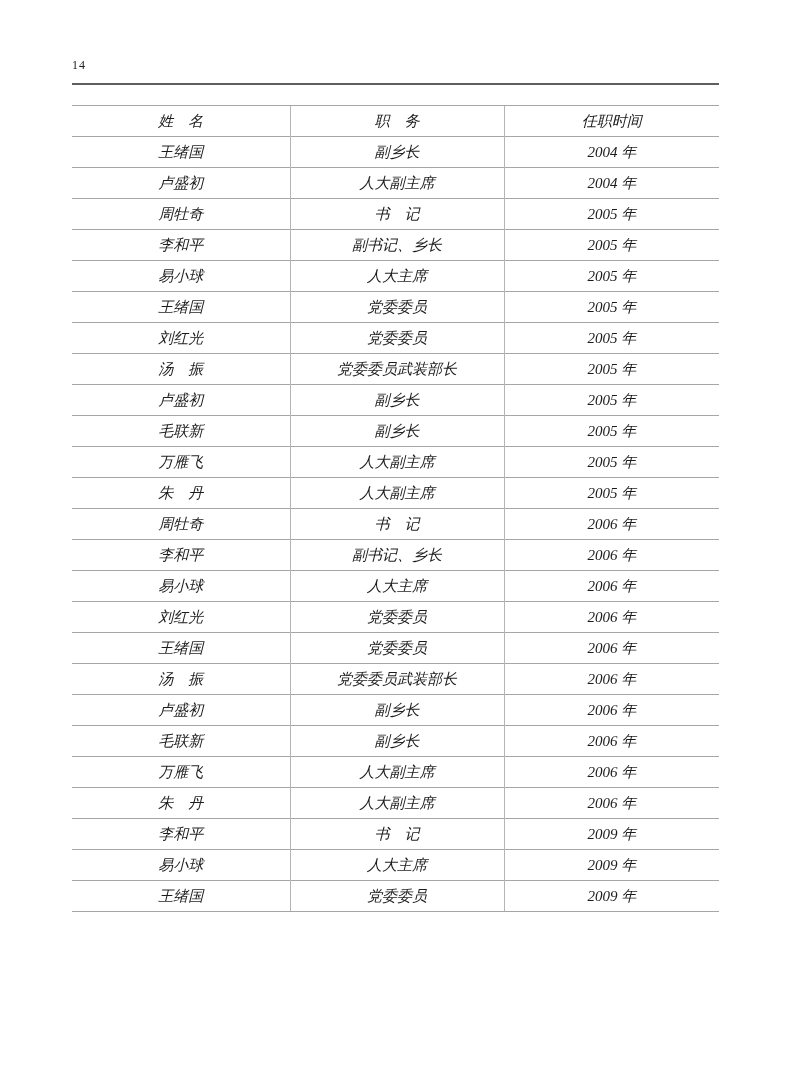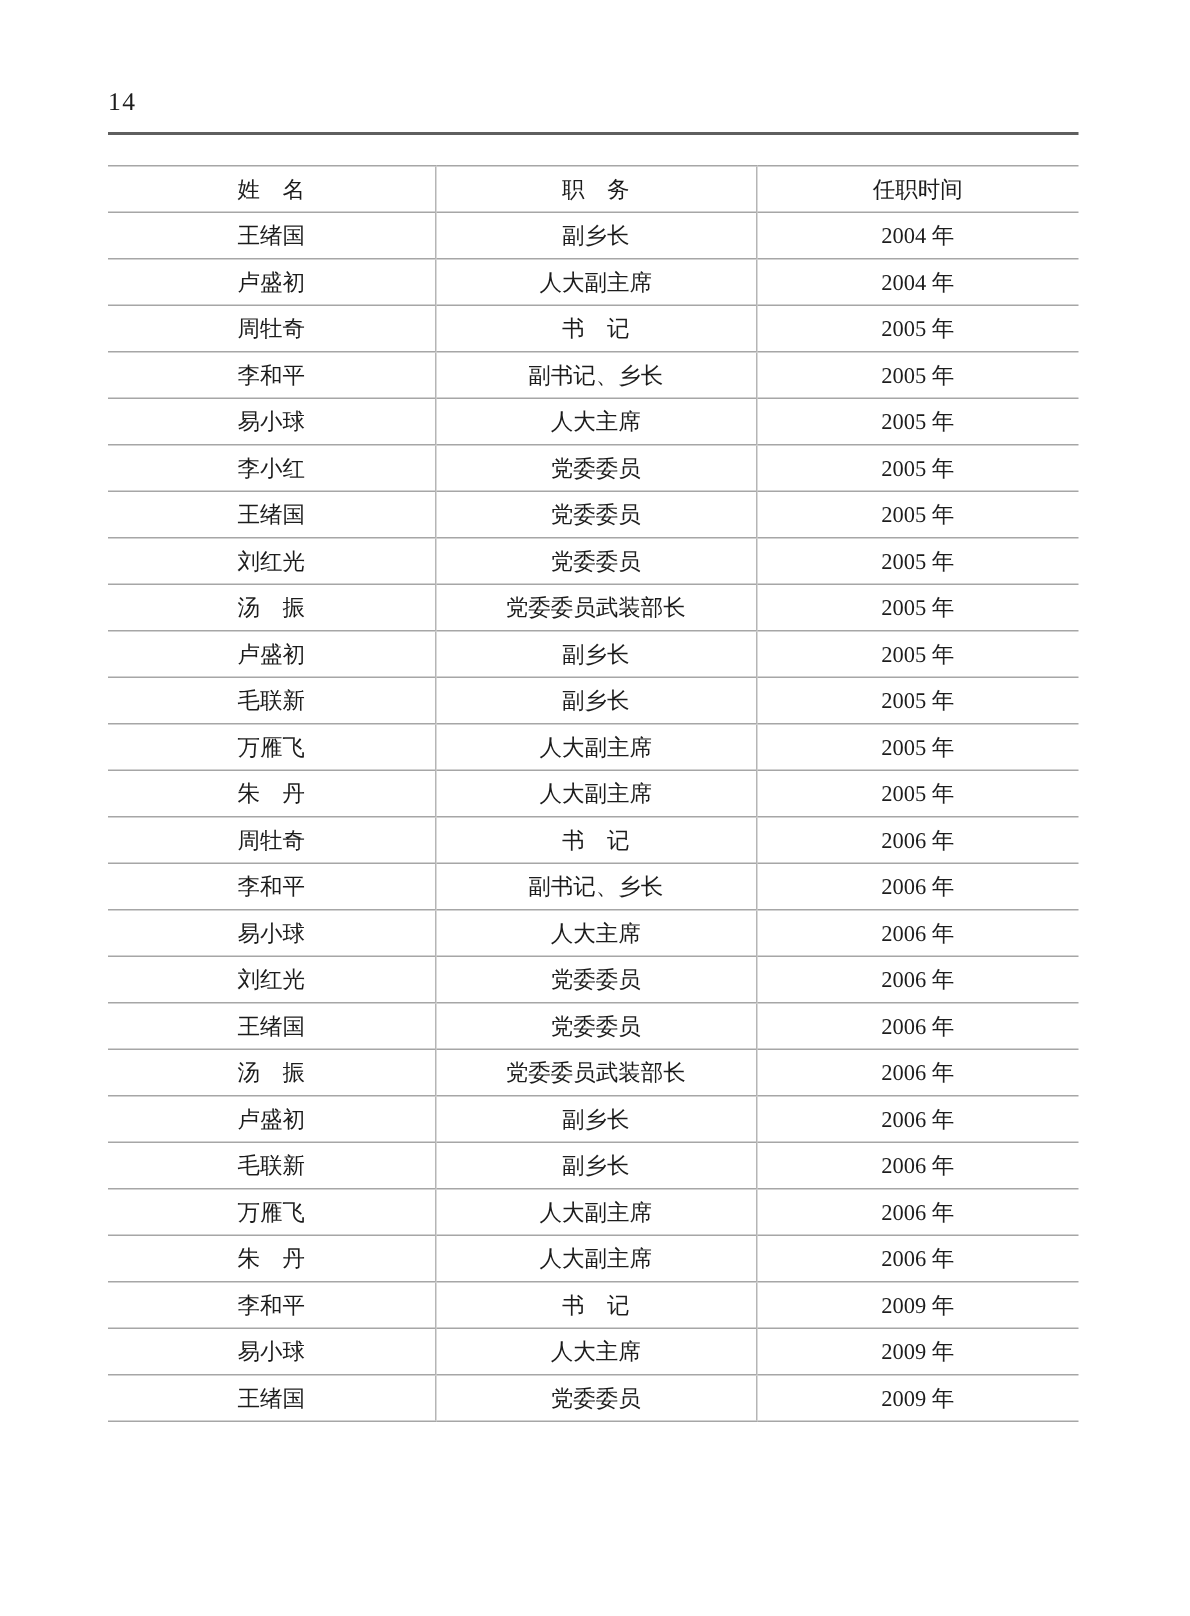--- a/index.html
+++ b/index.html
@@ -23,36 +23,37 @@
   .running-head {
     margin: 0 74px 0 72px;
     padding-top: 58px;
     padding-bottom: 10px;
     border-bottom: 2px solid #5f5f5f;
     display: flex;
     align-items: baseline;
   }
   .page-number {
     font-family: "Liberation Serif", "DejaVu Serif", serif;
-    font-size: 17px;
+    font-size: 12px;
     letter-spacing: 1px;
     margin-right: 6px;
   }
   .book-title {
     font-family: "Liberation Sans", "DejaVu Sans", sans-serif;
     font-weight: bold;
     font-size: 17px;
     letter-spacing: 0.5px;
   }
   
   .roster-table {
     margin: 20px 74px 0 72px;
     width: 647px;
     border-collapse: collapse;
     table-layout: fixed;
+    font-style: italic;
   }
   .roster-table th,
   .roster-table td {
     height: 30px;
     text-align: center;
     vertical-align: middle;
     font-size: 15px;
     font-weight: normal;
     padding: 0;
     border-top: 1px solid #a6a6a6;
@@ -112,25 +113,20 @@
           <td>李和平</td>
           <td>副书记、乡长</td>
           <td>2005 年</td>
         </tr>
         <tr>
           <td>易小球</td>
           <td>人大主席</td>
           <td>2005 年</td>
         </tr>
         <tr>
-          <td>李小红</td>
-          <td>党委委员</td>
-          <td>2005 年</td>
-        </tr>
-        <tr>
           <td>王绪国</td>
           <td>党委委员</td>
           <td>2005 年</td>
         </tr>
         <tr>
           <td>刘红光</td>
           <td>党委委员</td>
           <td>2005 年</td>
         </tr>
         <tr>

